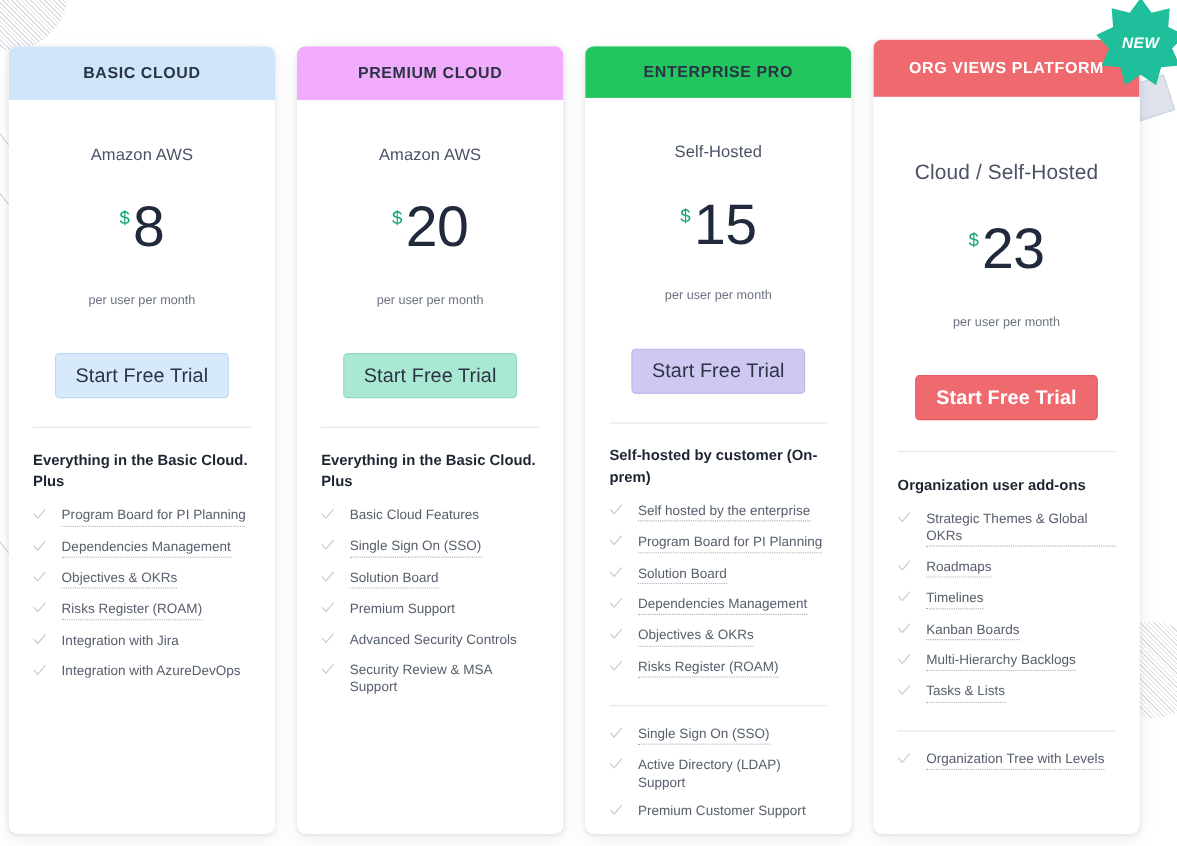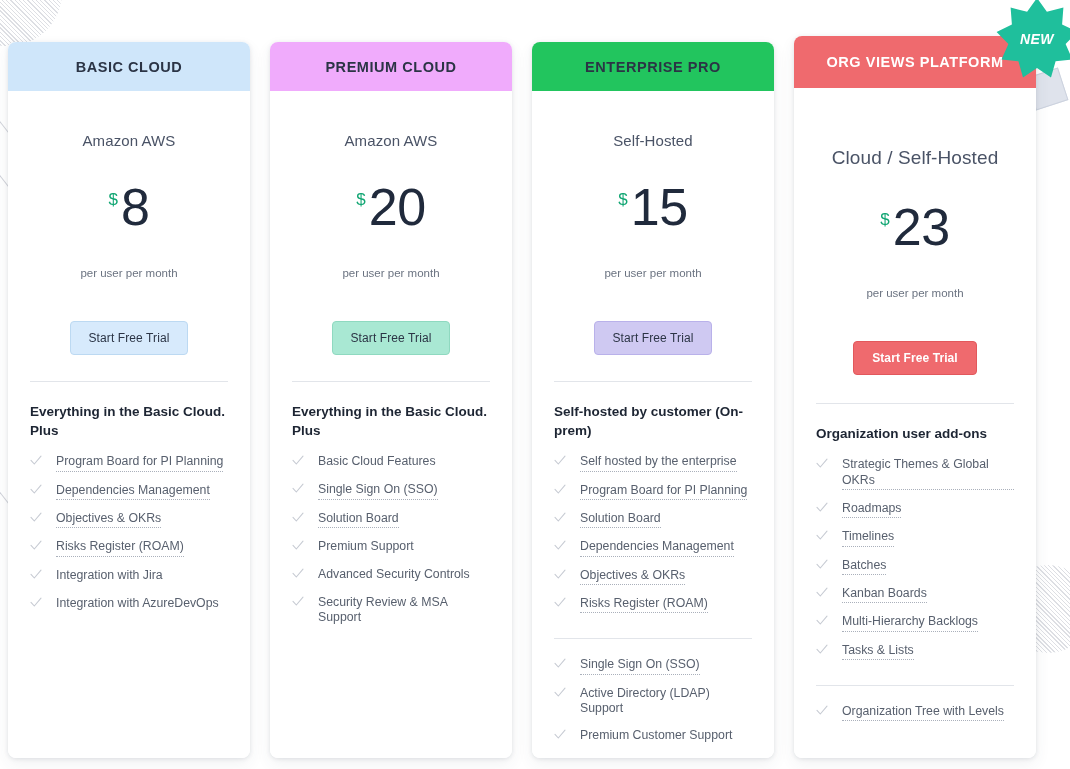--- a/index.html
+++ b/index.html
@@ -134,21 +134,21 @@
 
   .cta-wrap {
     display: flex;
     justify-content: center;
     margin-top: 42px;
   }
   .cta {
     border: 1px solid transparent;
     border-radius: 4px;
     padding: 9px 18px;
-    font-size: 12px;
+    font-size: 18px;
     font-family: "Liberation Sans", sans-serif;
     cursor: pointer;
     letter-spacing: .1px;
   }
   .cta.b1 { background: #d7eafc; border-color: #bcd9f2; color: #2b3445; }
   .cta.b2 { background: #a9e8d3; border-color: #8fd9c0; color: #2b3445; }
   .cta.b3 { background: #cfc9f2; border-color: #b9b1ea; color: #2b3445; }
   .cta.b4 { background: #ef6a6e; border-color: #e2585c; color: #ffffff; font-weight: bold; }
 
   .hr {
@@ -487,28 +487,20 @@
               </svg>
             </span>
             <span class="feat-label hint">Timelines</span>
           </li>
           <li class="feat-item">
             <span class="check">
               <svg width="12" height="11" viewBox="0 0 12 11">
                 <path d="M1 5.4 L4.3 9 L11 1.2" fill="none" stroke="#c7cbd3" stroke-width="1.1" stroke-linecap="round" stroke-linejoin="round"></path>
               </svg>
             </span>
-            <span class="feat-label hint">Batches</span>
-          </li>
-          <li class="feat-item">
-            <span class="check">
-              <svg width="12" height="11" viewBox="0 0 12 11">
-                <path d="M1 5.4 L4.3 9 L11 1.2" fill="none" stroke="#c7cbd3" stroke-width="1.1" stroke-linecap="round" stroke-linejoin="round"></path>
-              </svg>
-            </span>
             <span class="feat-label hint">Kanban Boards</span>
           </li>
           <li class="feat-item">
             <span class="check">
               <svg width="12" height="11" viewBox="0 0 12 11">
                 <path d="M1 5.4 L4.3 9 L11 1.2" fill="none" stroke="#c7cbd3" stroke-width="1.1" stroke-linecap="round" stroke-linejoin="round"></path>
               </svg>
             </span>
             <span class="feat-label hint">Multi-Hierarchy Backlogs</span>
           </li>

